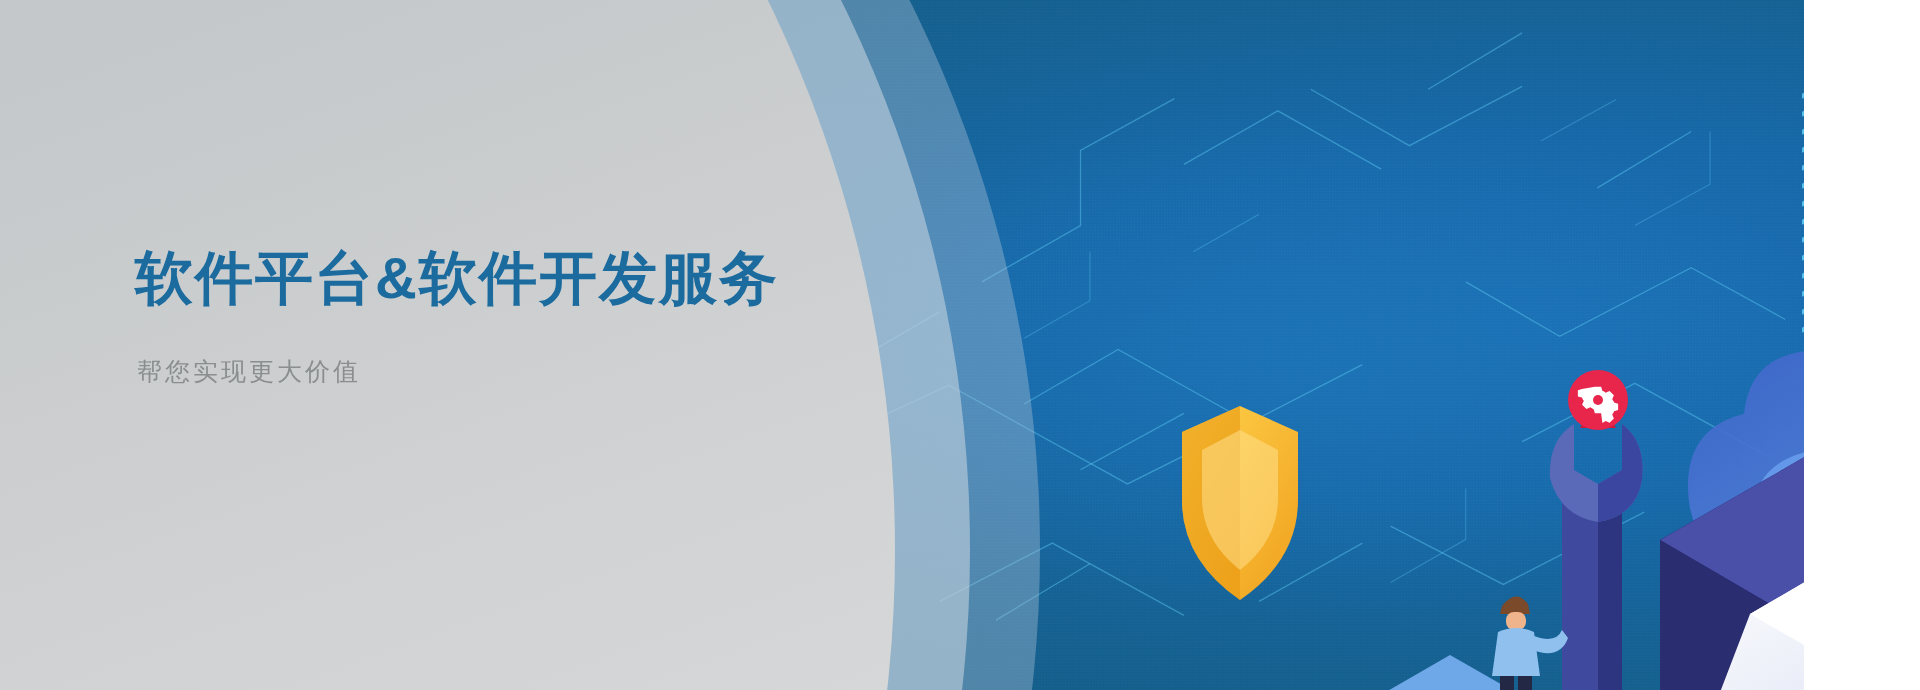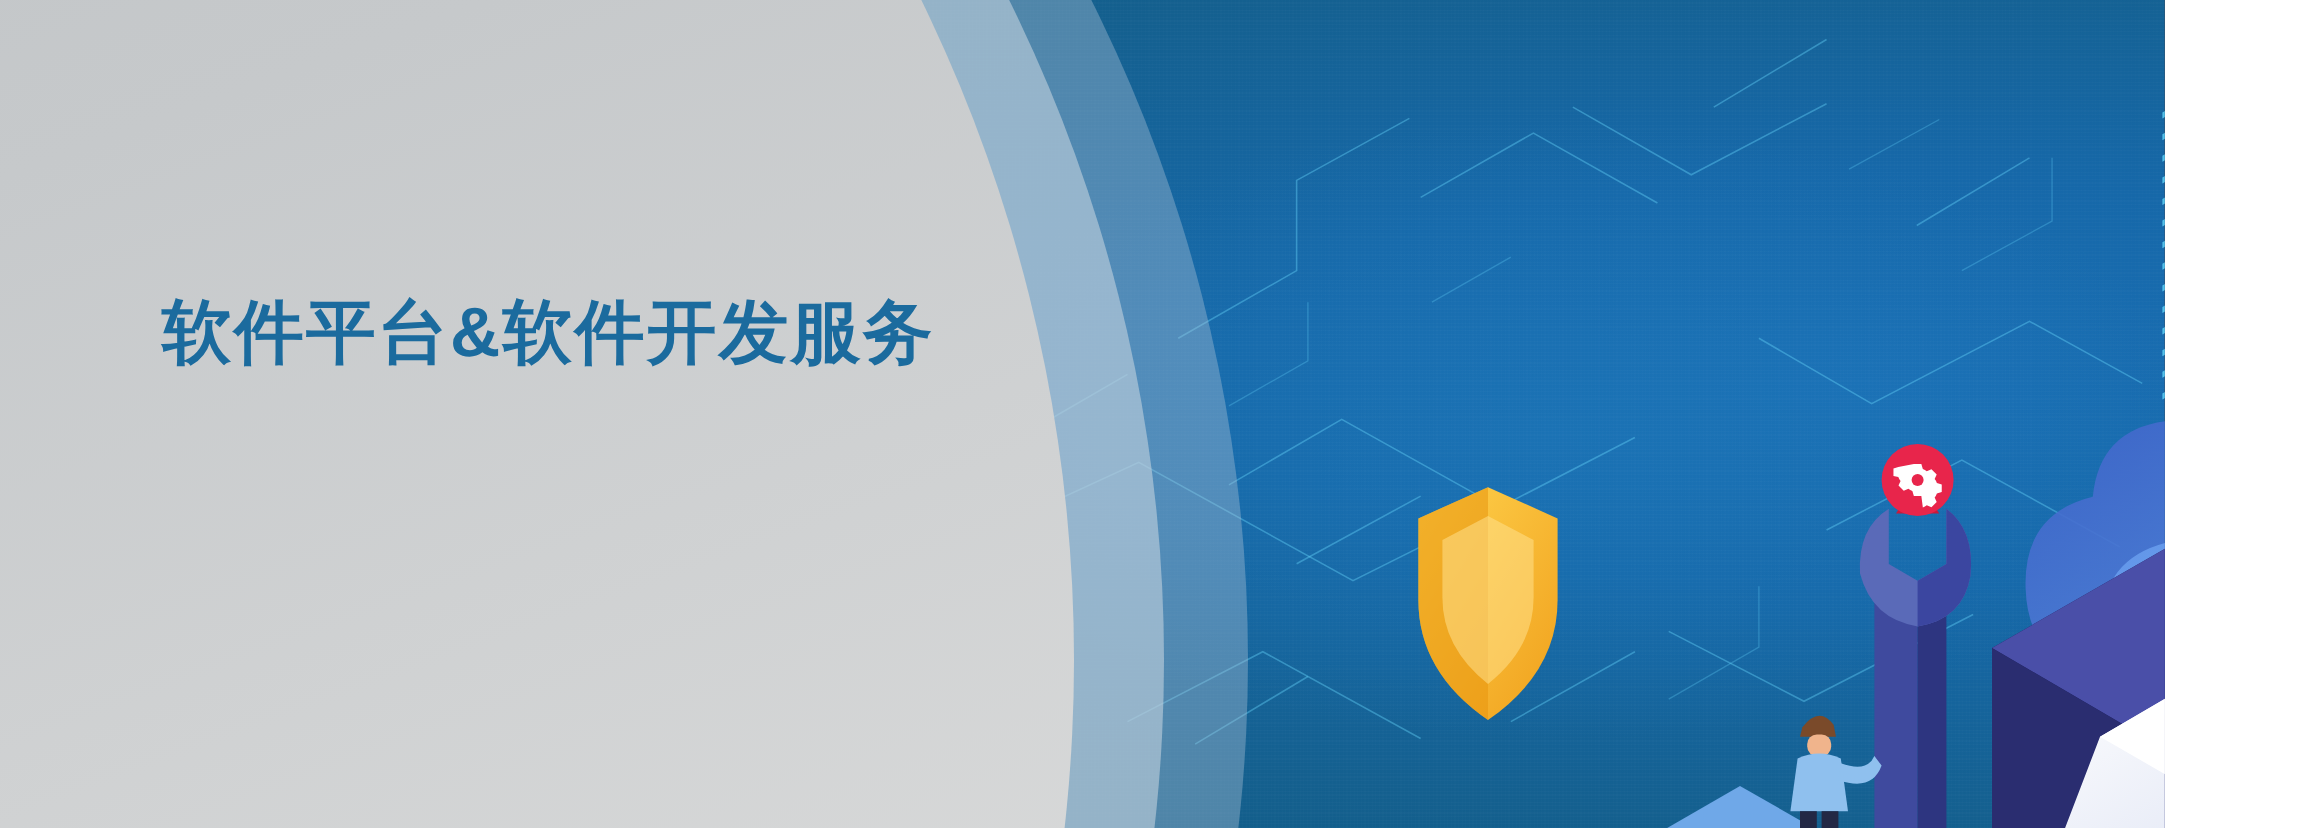--- a/index.html
+++ b/index.html
@@ -107,20 +107,21 @@
       <path d="M1640 150 L1720 106"></path>
     </g>
   </svg>
 
   <div class="curve curve-a"></div>
   <div class="curve curve-b"></div>
   <div class="curve curve-c"></div>
 
   <div class="copy">
     <h1 class="title">软件平台&amp;软件开发服务</h1>
+    <p class="subtitle">帮您实现更大价值</p>
   </div>
 
   <div class="illu">
   <svg viewBox="0 0 870 690" xmlns="http://www.w3.org/2000/svg">
     <defs>
       <linearGradient id="gCloud" x1="0" y1="0" x2="1" y2="1">
         <stop offset="0" stop-color="#5b8ae8"></stop>
             <stop offset="1" stop-color="#7fc4ee"></stop>
       </linearGradient>
       <linearGradient id="gCloudBack" x1="0" y1="0" x2="1" y2="1">

